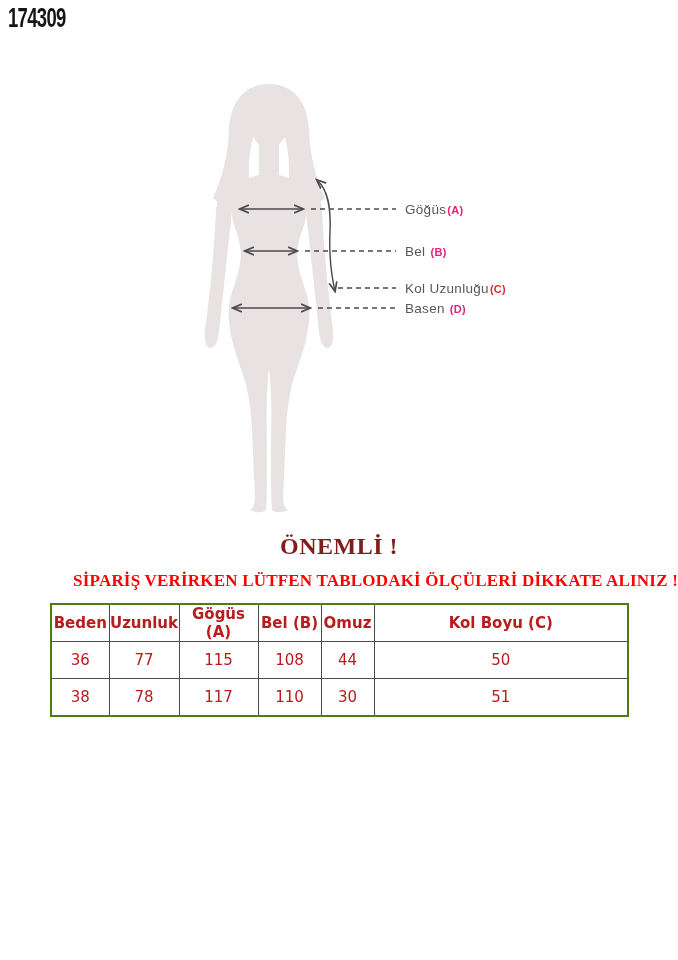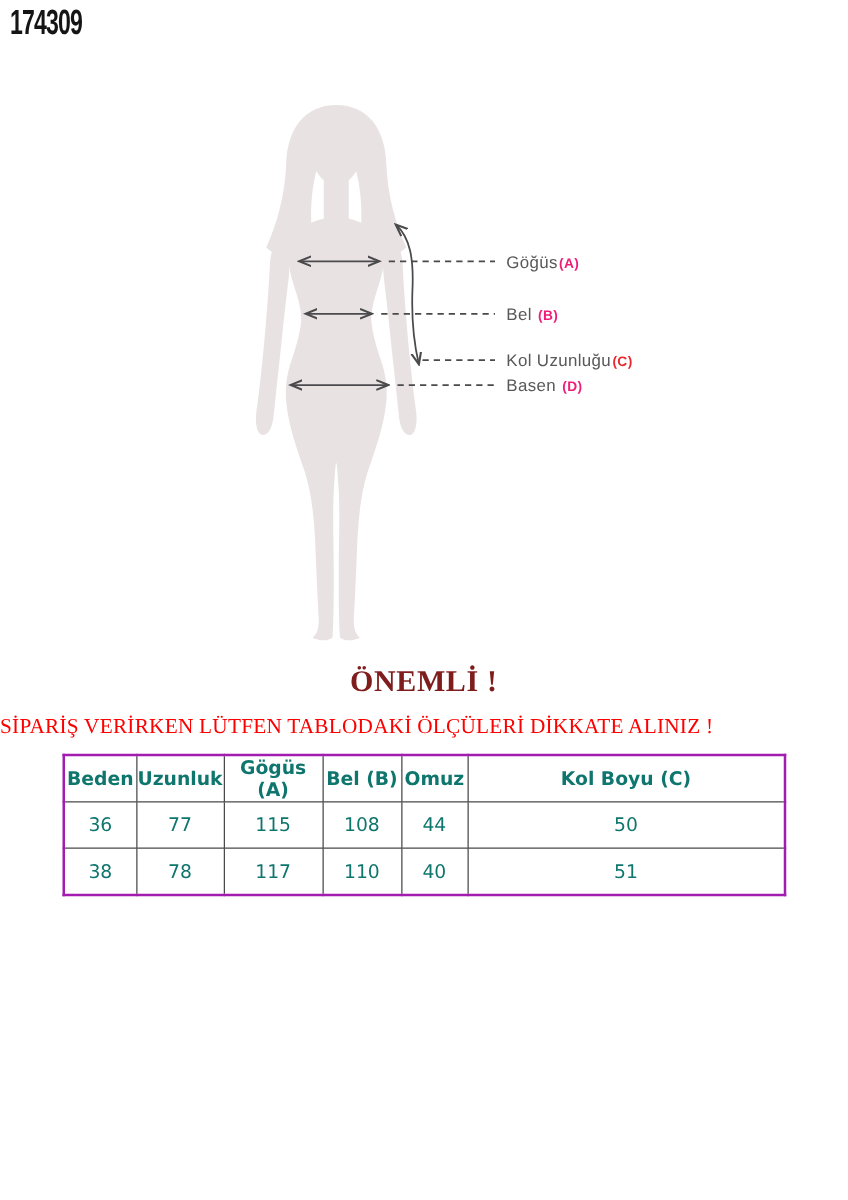--- a/index.html
+++ b/index.html
@@ -64,36 +64,36 @@
     text-align:center;
     font-family:"Liberation Serif",serif;
     font-weight:700;
     font-size:24px;
     letter-spacing:0.5px;
   }
   .notice-subheading{
     position:absolute;
     left:0; top:571px;
     width:100%;
-    text-align:left;
+    text-align:right;
     font-family:"Liberation Serif",serif;
-    font-weight:400;
+    font-weight:700;
     font-size:17px;
     letter-spacing:0.2px;
     white-space:nowrap;
   }
   table.size-table{
     position:absolute;
     left:50px; top:603px;
     width:577px;
     border-collapse:collapse;
     table-layout:fixed;
     font-family:"DejaVu Sans","Liberation Sans",sans-serif;
-    color:#0f766e;
-    border:2px solid #a21caf;
+    color:#b91c1c;
+    border:2px solid #4d7c0f;
   }
   .size-table th, .size-table td{
     border:1px solid #4a4a4a;
     text-align:center;
     vertical-align:middle;
     padding:0;
   }
   .size-table th{
     height:35px;
     font-size:15px;
@@ -216,19 +216,19 @@
           <td>115</td>
           <td>108</td>
           <td>44</td>
           <td>50</td>
         </tr>
         <tr>
           <td>38</td>
           <td>78</td>
           <td>117</td>
           <td>110</td>
-          <td>40</td>
+          <td>30</td>
           <td>51</td>
         </tr>
       </tbody>
   </table>
 
 </div>
 
 </body></html>

